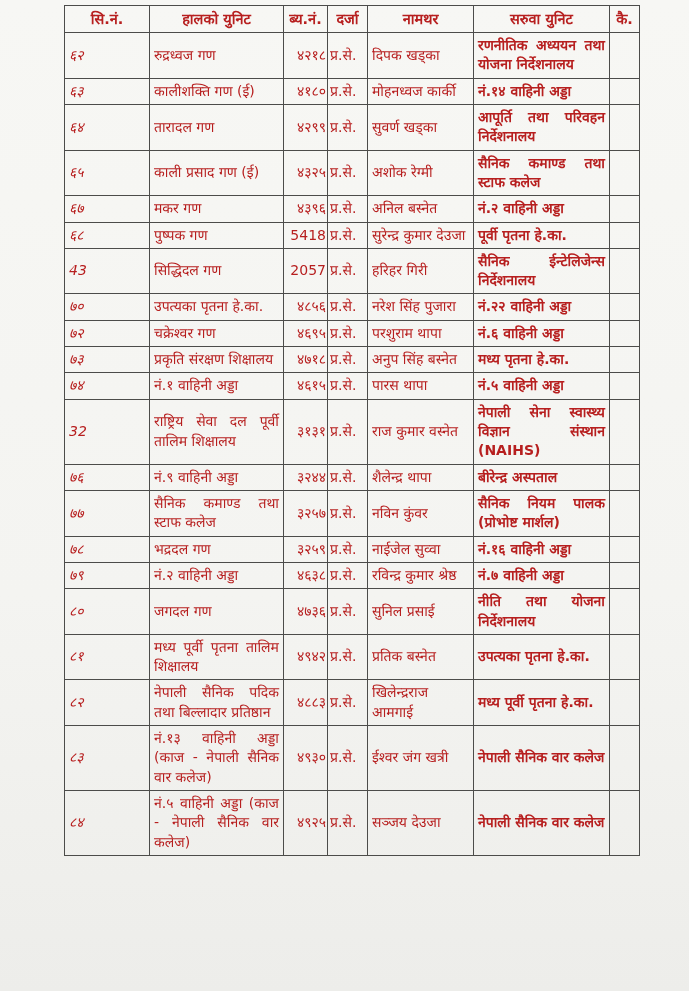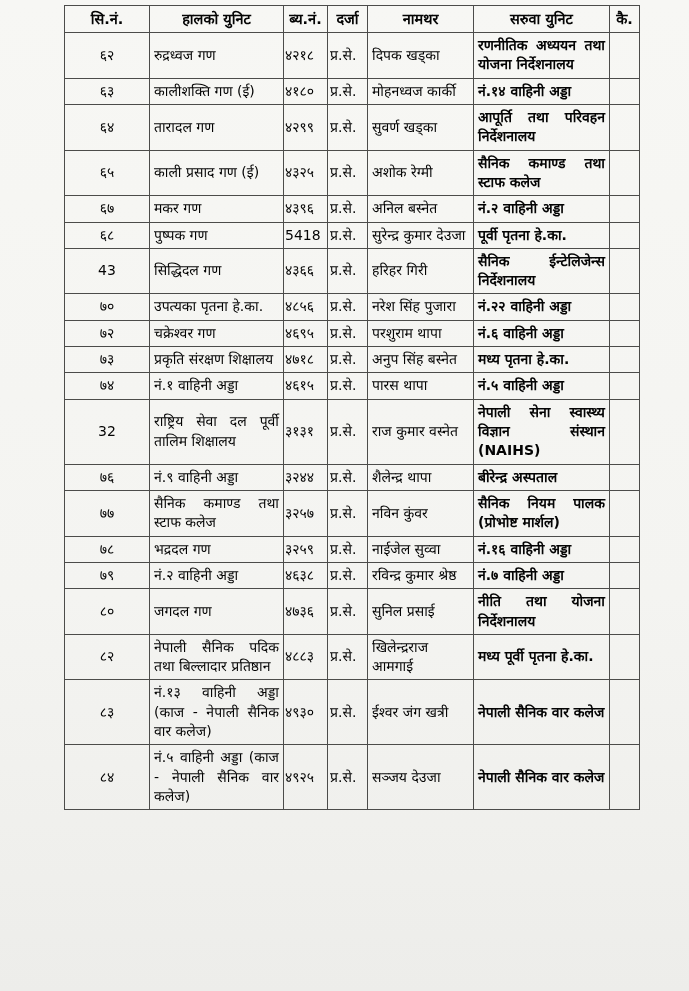--- a/index.html
+++ b/index.html
@@ -9,40 +9,40 @@
     font-family:"DejaVu Sans", sans-serif;
   }
   .page{
     position:relative; width:689px; height:991px;
     padding:5px 0 0 64px;
     filter:blur(0.2px) contrast(0.97);
   }
   table.transfer{
     border-collapse:collapse;
     background:transparent;
-    color:#000000;
+    color:#b91c1c;
     table-layout:fixed;
   }
   th,td{
     border:1.4px solid #4a4a48;
     padding:3px 4px;
     font-size:14px;
     line-height:1.38;
     vertical-align:middle;
     word-wrap:break-word;
   }
   th{
     font-weight:bold;
     text-align:center;
     font-size:14.5px;
     padding:3px 2px;
   }
-  td.c-sn{ width:85px; text-align:center; }
+  td.c-sn{ width:85px; text-align:left;font-style:italic; }
   td.c-unit{ width:134px; text-align:justify; }
-  td.c-no{ width:44px; text-align:left; padding:3px 1px; }
+  td.c-no{ width:44px; text-align:right; padding:3px 1px; }
   td.c-rank{ width:40px; padding:3px 2px; }
   td.c-name{ width:106px; text-align:justify; }
   td.c-transfer{ width:136px; text-align:justify;font-weight:bold; }
   td.c-remarks{ width:30px; }
   th.h-sn{width:85px} th.h-unit{width:134px} th.h-no{width:44px}
   th.h-rank{width:40px} th.h-name{width:106px} th.h-transfer{width:136px}
   th.h-remarks{width:30px}
 </style>
 </head>
 <body>
@@ -111,21 +111,21 @@
     <td class="c-unit">पुष्पक गण</td>
     <td class="c-no">5418</td>
     <td class="c-rank">प्र.से.</td>
     <td class="c-name">सुरेन्द्र कुमार देउजा</td>
     <td class="c-transfer">पूर्वी पृतना हे.का.</td>
     <td class="c-remarks"></td>
   </tr>
         <tr>
     <td class="c-sn">43</td>
     <td class="c-unit">सिद्धिदल गण</td>
-    <td class="c-no">४३६६</td>
+    <td class="c-no">2057</td>
     <td class="c-rank">प्र.से.</td>
     <td class="c-name">हरिहर गिरी</td>
     <td class="c-transfer">सैनिक ईन्टेलिजेन्स निर्देशनालय</td>
     <td class="c-remarks"></td>
   </tr>
         <tr>
     <td class="c-sn">७०</td>
     <td class="c-unit">उपत्यका पृतना हे.का.</td>
     <td class="c-no">४८५६</td>
     <td class="c-rank">प्र.से.</td>
@@ -205,20 +205,29 @@
     <td class="c-transfer">नं.७ वाहिनी अड्डा</td>
     <td class="c-remarks"></td>
   </tr>
         <tr>
     <td class="c-sn">८०</td>
     <td class="c-unit">जगदल गण</td>
     <td class="c-no">४७३६</td>
     <td class="c-rank">प्र.से.</td>
     <td class="c-name">सुनिल प्रसाई</td>
     <td class="c-transfer">नीति तथा योजना निर्देशनालय</td>
+    <td class="c-remarks"></td>
+  </tr>
+        <tr>
+    <td class="c-sn">८१</td>
+    <td class="c-unit">मध्य पूर्वी पृतना तालिम शिक्षालय</td>
+    <td class="c-no">४९४२</td>
+    <td class="c-rank">प्र.से.</td>
+    <td class="c-name">प्रतिक बस्नेत</td>
+    <td class="c-transfer">उपत्यका पृतना हे.का.</td>
     <td class="c-remarks"></td>
   </tr>
         <tr>
     <td class="c-sn">८२</td>
     <td class="c-unit">नेपाली सैनिक पदिक तथा बिल्लादार प्रतिष्ठान</td>
     <td class="c-no">४८८३</td>
     <td class="c-rank">प्र.से.</td>
     <td class="c-name">खिलेन्द्रराज आमगाई</td>
     <td class="c-transfer">मध्य पूर्वी पृतना हे.का.</td>
     <td class="c-remarks"></td>

